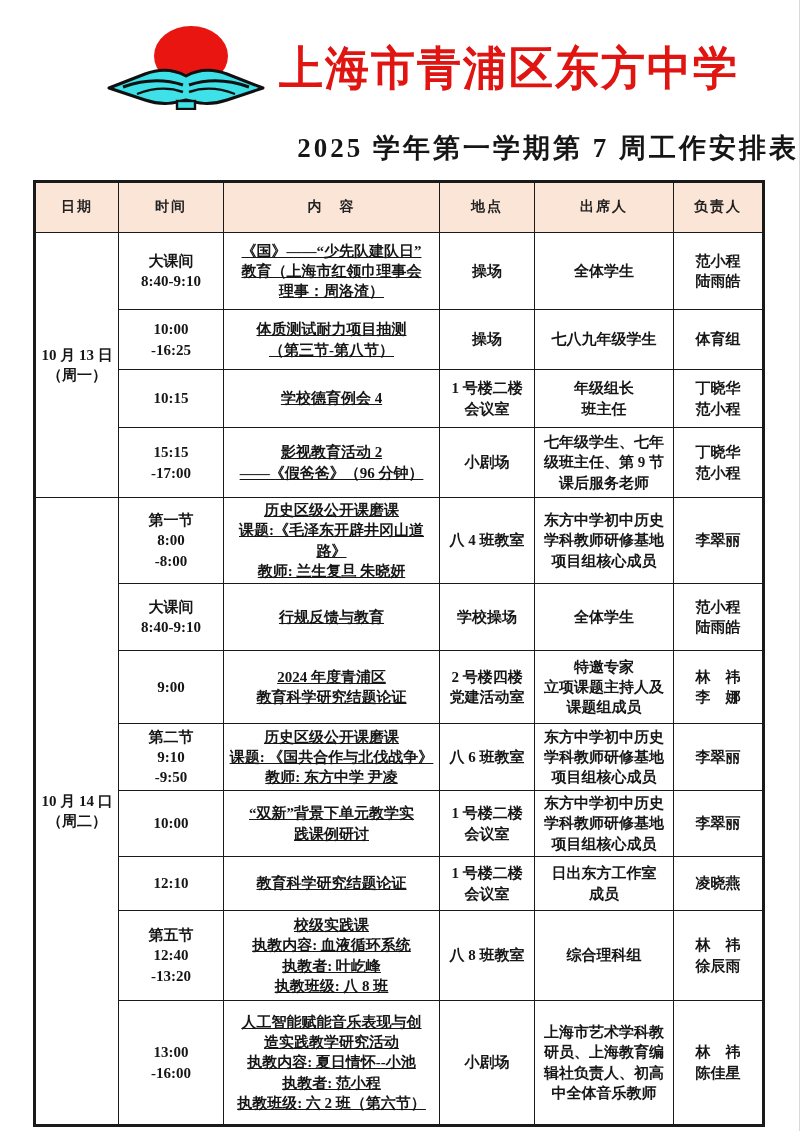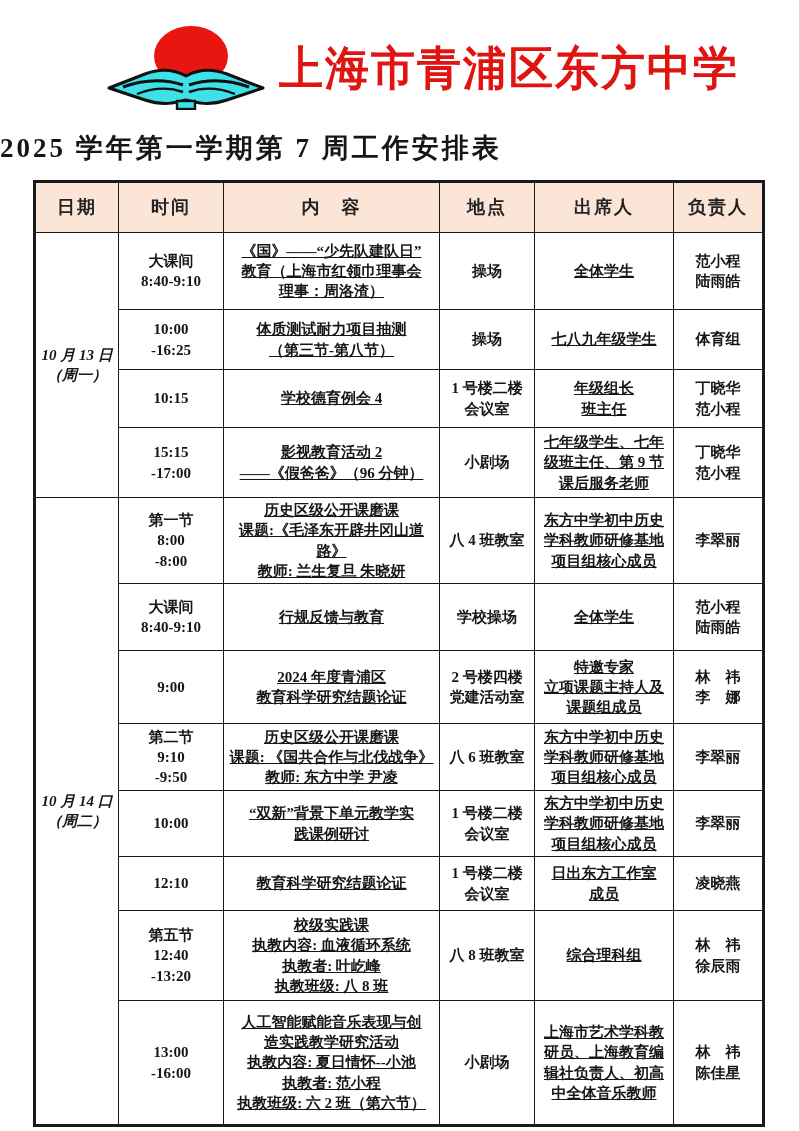--- a/index.html
+++ b/index.html
@@ -16,49 +16,49 @@
   .hdr{display:flex;align-items:center;padding:26px 0 0 103px;height:84px;}
   .logo{width:166px;height:84px;flex:0 0 auto;}
   .school-name{
     margin:0 0 0 10px;
     font-size:44px;font-weight:bold;color:#e01410;
     letter-spacing:2px;white-space:nowrap;
     font-family:"Liberation Serif","DejaVu Serif",serif;
     transform:scaleY(1.05);
   }
   .doc-title{
-    margin:20px 0 0 0;text-align:left;
+    margin:20px 0 0 0;text-align:right;
     font-size:27px;font-weight:bold;color:#161616;
     letter-spacing:3px;
     font-family:"Liberation Serif","DejaVu Serif",serif;
   }
   
   table.sched{
     border-collapse:collapse;table-layout:fixed;
     margin:14px 0 0 33px;width:729px;
     border:3px solid #1a1a1a;
   }
   table.sched th,table.sched td{
     border:1.4px solid #1a1a1a;
     text-align:center;vertical-align:middle;
     padding:2px 3px;
     white-space:pre-line;
     line-height:1.35;
     overflow:hidden;
   }
   table.sched thead th{
     background:#fbe5d6;
-    font-size:18px;font-weight:bold;color:#222;
+    font-size:14px;font-weight:bold;color:#222;
     height:45px;letter-spacing:2px;
   }
   table.sched td{font-size:15px;font-weight:600;color:#161616;}
-  td.date-cell{font-size:15px;font-style:italic;}
+  td.date-cell{font-size:15px;}
   td.content{line-height:1.45;text-decoration:underline;}
   td.sm{font-size:13.5px;line-height:1.5;margin-top:36px;}
-  td.att{font-size:14.5px;text-decoration:underline;}
+  td.att{font-size:14.5px;}
 </style>
 </head>
 <body>
 
 <div class="page">
 
   <div class="hdr">
     <svg class="logo" viewBox="0 0 166 84" aria-hidden="true">
       <g>
         <ellipse cx="88" cy="30" rx="37" ry="30" fill="#e81511"></ellipse>

